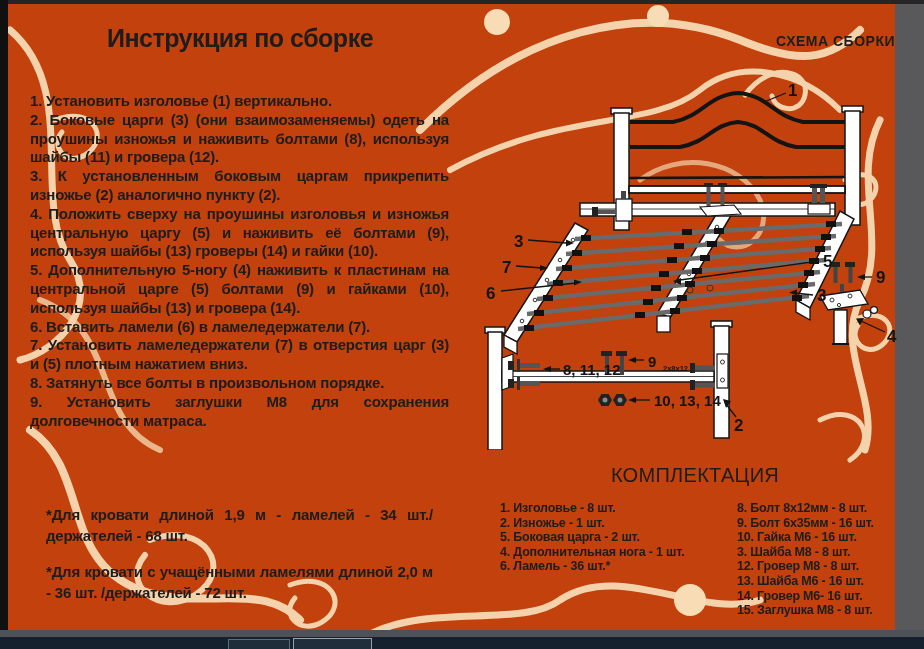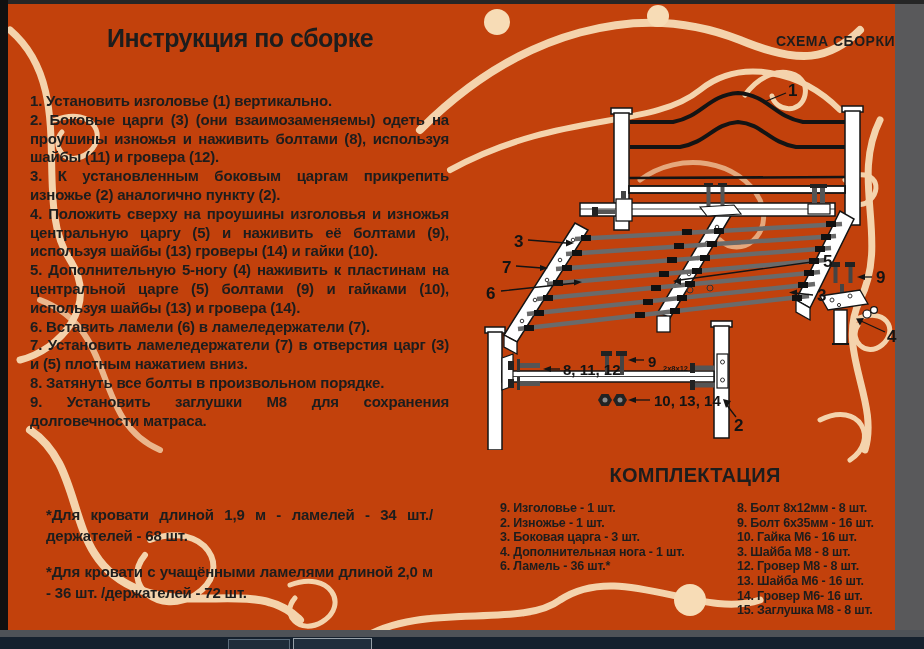--- a/index.html
+++ b/index.html
@@ -21,21 +21,21 @@
   .steps{position:absolute;left:30px;top:92px;width:419px;}
   .steps p{margin:0;font-size:15px;font-weight:bold;line-height:18.8px;
         text-align:justify;letter-spacing:-0.2px;}
   .notes{position:absolute;left:30px;top:489px;width:419px;}
   .notes p{margin:16px;font-size:15px;font-weight:bold;line-height:20.5px;
         text-align:justify;letter-spacing:-0.2px;}
   .schema-title{position:absolute;left:505px;top:33px;width:390px;text-align:right;
         font-size:14px;font-weight:bold;letter-spacing:0.5px;}
   .diagram{position:absolute;left:468px;top:80px;width:430px;height:370px;}
   .kompl-title{position:absolute;left:500px;top:464px;width:390px;text-align:center;
-        font-size:20px;font-weight:bold;letter-spacing:0.3px;}
+        font-size:20px;font-weight:normal;letter-spacing:0.3px;}
   .parts{position:absolute;top:501px;}
   .parts.c1{left:500px;width:235px;}
   .parts.c2{left:737px;width:158px;}
   .parts div{font-size:12.5px;font-weight:bold;line-height:14.6px;letter-spacing:-0.2px;}
   svg text{font-family:"Liberation Sans","DejaVu Sans",sans-serif;font-weight:bold;fill:#141414;}
 </style>
 </head>
 <body>
 
 <div class="page">
@@ -278,23 +278,23 @@
       <text x="266" y="351" font-size="17">2</text>
       <text x="95" y="295" font-size="15">8, 11, 12</text>
       <text x="180" y="287" font-size="15">9</text>
       <text x="195" y="291" font-size="7.5">2х8х12</text>
       <text x="186" y="326" font-size="15">10, 13, 14</text>
     </svg>
 
     <div class="kompl-title">КОМПЛЕКТАЦИЯ</div>
 
     <div class="parts c1">
-      <div>9. Изголовье - 1 шт.</div>
+      <div>1. Изголовье - 8 шт.</div>
       <div>2. Изножье - 1 шт.</div>
-      <div>3. Боковая царга - 3 шт.</div>
+      <div>5. Боковая царга - 2 шт.</div>
       <div>4. Дополнительная нога - 1 шт.</div>
       <div>6. Ламель - 36 шт.*</div>
     </div>
     <div class="parts c2">
       <div>8. Болт 8х12мм - 8 шт.</div>
       <div>9. Болт 6х35мм - 16 шт.</div>
       <div>10. Гайка М6 - 16 шт.</div>
       <div>3. Шайба М8 - 8 шт.</div>
       <div>12. Гровер М8 - 8 шт.</div>
       <div>13. Шайба М6 - 16 шт.</div>

